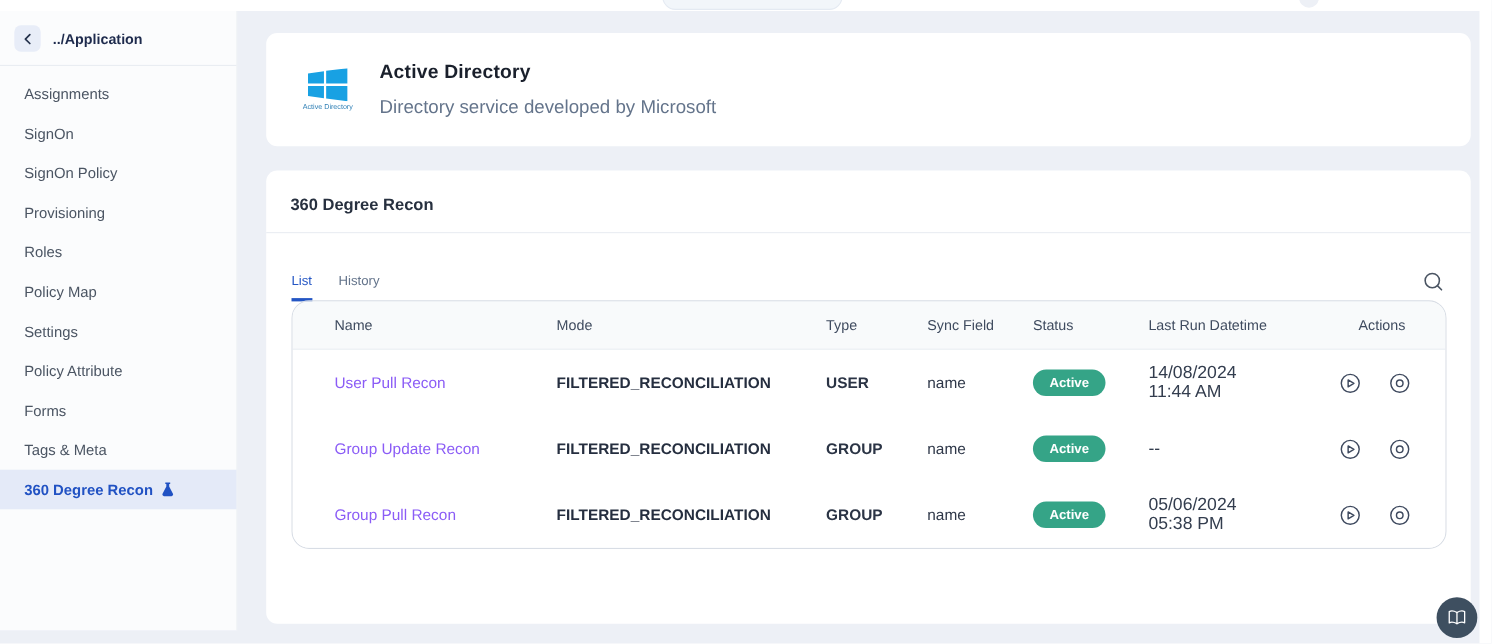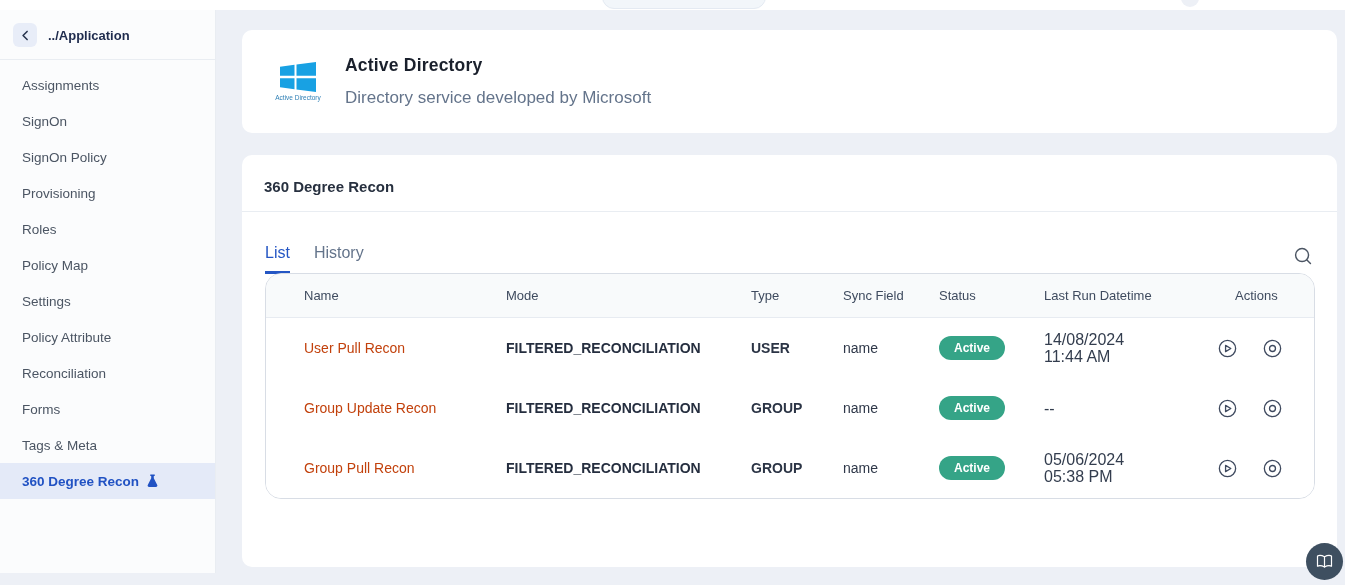--- a/index.html
+++ b/index.html
@@ -39,36 +39,36 @@
   .logo-block { width:60px; margin-left:26px; display:flex; flex-direction:column; align-items:center; }
   .logo-caption { font-size:6.5px; color:#2e7fb5; margin-top:2px; white-space:nowrap; }
   .app-head-text { margin-left:17px; }
   .app-title { font-size:17.5px; font-weight:700; color:#1a202c; letter-spacing:.2px; }
   .app-subtitle { font-size:17px; color:#64748b; margin-top:12px; }
 
   .recon-card { left:242px; top:155px; width:1095px; height:412px; }
   .recon-title { padding:23px 22px 16px 22px; font-size:15px; font-weight:700; color:#27303f; }
   .recon-divider { height:1px; background:#e9edf2; }
   .tabs-row { position:relative; height:48px; margin:14px 22px 0 23px; display:flex; align-items:flex-end; gap:24px; }
-  .tab { font-size:16px; color:#64748b; padding-bottom:9px; border-bottom:3px solid transparent; cursor:pointer;margin-top:28px; }
+  .tab { font-size:12px; color:#64748b; padding-bottom:9px; border-bottom:3px solid transparent; cursor:pointer;margin-top:28px; }
   .tab.active { color:#2456c4; border-bottom-color:#2456c4; font-weight:500; }
   .search-btn { position:absolute; right:0; bottom:6px; width:24px; height:24px; background:none; border:none;
     display:flex; align-items:center; justify-content:center; cursor:pointer; }
 
   
   .table { position:absolute; left:23px; top:118px; width:1050px;
     border:1px solid #d8dde5; border-radius:16px; overflow:hidden; }
   .thead, .trow { display:grid; grid-template-columns:240px 245px 92px 96px 105px 172px 100px; align-items:center; }
   .thead { height:44px; background:#f8fafb; border-bottom:1px solid #e7ebf1; }
   .th { font-size:13px; font-weight:500; color:#3f4b5f; }
   .th:first-child, .td:first-child { padding-left:38px; }
   .th-actions { padding-left:19px; }
   .trow { height:60px; background:#ffffff; }
   .td { font-size:14px; }
-  .td-name { color:#c2410c; }
+  .td-name { color:#8b5cf6; }
   .td-mode { font-weight:700; color:#252e3f; }
   .td-type { font-weight:600; color:#2b3445; }
   .td-sync { font-weight:500; color:#2f3849; }
   .badge { display:inline-block; background:#35a487; color:#ffffff; font-size:12px; font-weight:700;
     padding:6px 15px; border-radius:999px; line-height:1; }
   .td-datetime { font-size:16px; color:#333d4e; line-height:17px; }
   .td-actions { display:flex; gap:23px; align-items:center; }
   .icon-btn { background:none; border:none; padding:0; width:22px; height:22px; cursor:pointer;
     display:flex; align-items:center; justify-content:center; }
 
@@ -102,21 +102,20 @@
   <div class="sidebar-divider"></div>
   <nav class="nav">
     <div class="nav-item">Assignments</div>
     <div class="nav-item">SignOn</div>
     <div class="nav-item">SignOn Policy</div>
     <div class="nav-item">Provisioning</div>
     <div class="nav-item">Roles</div>
     <div class="nav-item">Policy Map</div>
     <div class="nav-item">Settings</div>
     <div class="nav-item">Policy Attribute</div>
-    <div class="nav-item">Reconciliation</div>
     <div class="nav-item">Forms</div>
     <div class="nav-item">Tags &amp; Meta</div>
     <div class="nav-item active">
       <span>360 Degree Recon</span>
       <span class="flask">
         <svg width="13" height="14" viewBox="0 0 14 15" fill="#2152c3">
             <path d="M4.6 0.6 h4.8 v1.4 h-1 v2.6 l3.7 7.1 a1.6 1.6 0 0 1 -1.4 2.3 H3.3 a1.6 1.6 0 0 1 -1.4 -2.3 L5.6 4.6 V2 h-1 Z"></path>
           </svg>
       </span>
     </div>

